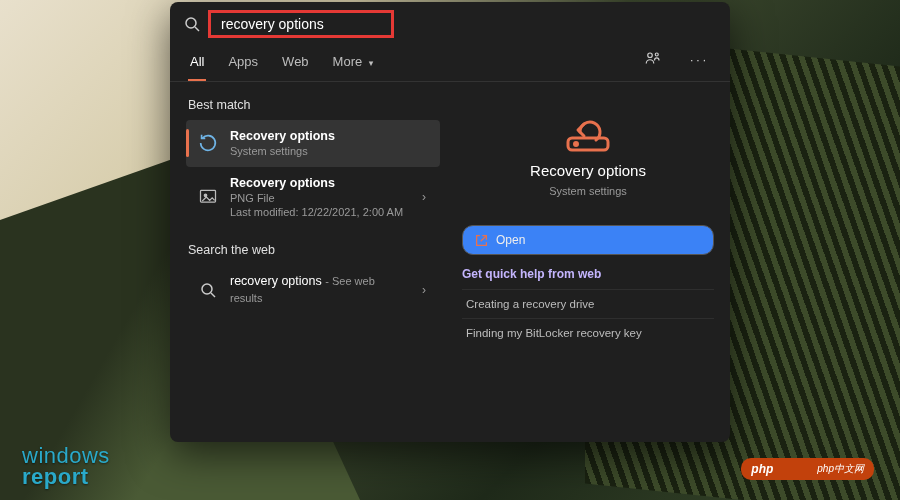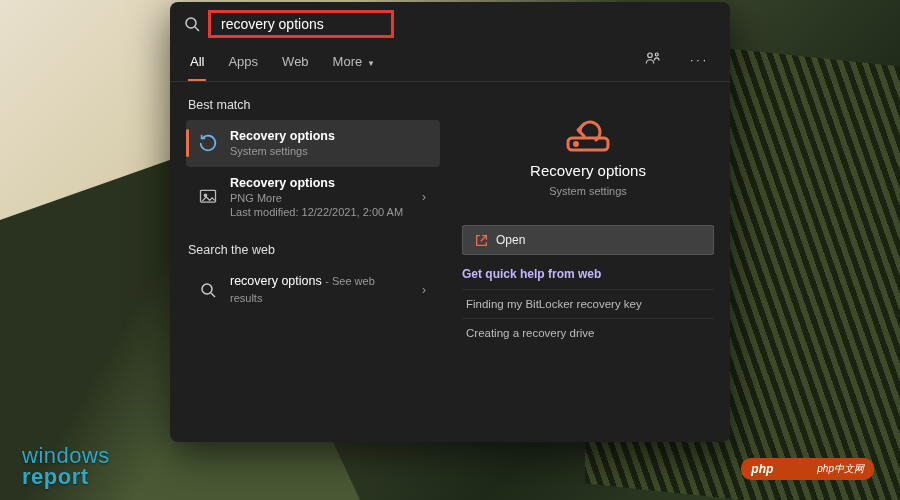--- a/index.html
+++ b/index.html
@@ -25,21 +25,21 @@
   .result-item.selected { background: #343434; }
   .result-item.selected::before { content: ""; position: absolute; left: 0; top: 20%; bottom: 20%; width: 3px; background: #e8714d; border-radius: 2px; }
   .result-icon { width: 24px; height: 24px; flex-shrink: 0; display: flex; align-items: center; justify-content: center; }
   .result-text { flex: 1; line-height: 1.3; }
   .result-title { color: #fff; font-size: 12.5px; font-weight: 600; }
   .result-sub { color: #9a9a9a; font-size: 11px; }
   .chevron { color: #999; font-size: 12px; padding: 0 4px; }
   .detail-icon-wrap { display: flex; flex-direction: column; align-items: center; gap: 6px; padding: 8px 0 16px 0; }
   .detail-title { font-size: 15px; color: #fff; text-align: center; }
   .detail-sub { font-size: 11px; color: #9a9a9a; text-align: center; }
-  .open-btn { margin-top: 12px; border: 1px solid #555; border-radius: 2px; padding: 7px 12px; display: flex; align-items: center; gap: 8px; font-size: 12px; color: #eee; cursor: pointer; background: #404040; }
+  .open-btn { margin-top: 12px; border: 1px solid #555; border-radius: 11px; padding: 7px 12px; display: flex; align-items: center; gap: 8px; font-size: 12px; color: #eee; cursor: pointer; background: #3b82f6; }
   .help-title { font-size: 12px; font-weight: 600; color: #c4b5fd; margin: 12px 0 8px 0; }
   .help-link { font-size: 11.5px; color: #bdbdbd; padding: 8px 4px; border-top: 1px solid #2e2e2e; cursor: pointer; }
   .watermark-left { position: absolute; left: 22px; bottom: 12px; color: #2aa9c9; font-size: 22px; font-weight: 300; line-height: 0.95; letter-spacing: 0.5px; text-shadow: 0 1px 2px rgba(0,0,0,0.5); }
   .watermark-left b { font-weight: 700; display: block; }
   .watermark-right { position: absolute; right: 26px; bottom: 20px; background: #c2410c; color: #fff; font-size: 12px; padding: 4px 10px; border-radius: 10px; font-style: italic; display: flex; align-items: center; gap: 4px; }
   svg { display: block; }
 </style>
 </head>
 <body>
 
@@ -99,21 +99,21 @@
       <div class="result-item">
         <div class="result-icon">
           <svg width="20" height="20" viewBox="0 0 24 24" stroke="#bbb" fill="none" stroke-width="1.5">
               <rect x="3" y="4" width="18" height="14" rx="1"></rect>
               <circle cx="9" cy="10" r="1.5" fill="#bbb"></circle>
               <path d="M5 17l5-5 4 4 3-3 3 3"></path>
             </svg>
         </div>
         <div class="result-text">
           <div class="result-title">Recovery options</div>
-          <div class="result-sub">PNG More</div>
+          <div class="result-sub">PNG File</div>
           <div class="result-sub">Last modified: 12/22/2021, 2:00 AM</div>
         </div>
         <div class="chevron">›</div>
       </div>
 
       <div class="section-title" style="margin-top:16px;">Search the web</div>
 
       <div class="result-item">
         <div class="result-icon">
           <svg viewBox="0 0 16 16" width="16" height="16">
@@ -148,22 +148,22 @@
           <svg width="13" height="13" viewBox="0 0 16 16" stroke="#e8714d" fill="none" stroke-width="1.6">
               <path d="M6 2H2v12h12v-4"></path>
               <path d="M9 2h5v5"></path>
               <path d="M14 2L7 9"></path>
             </svg>
         </span>
         <span>Open</span>
       </div>
 
       <div class="help-title">Get quick help from web</div>
+      <div class="help-link">Creating a recovery drive</div>
       <div class="help-link">Finding my BitLocker recovery key</div>
-      <div class="help-link">Creating a recovery drive</div>
     </div>
   </div>
 </div>
 
 <div class="watermark-left">
   <span>windows</span><b>report</b>
 </div>
 <div class="watermark-right">
   <span style="font-weight:700;">php</span>
   <span style="font-size:10px;margin-left:40px;">php中文网</span>

